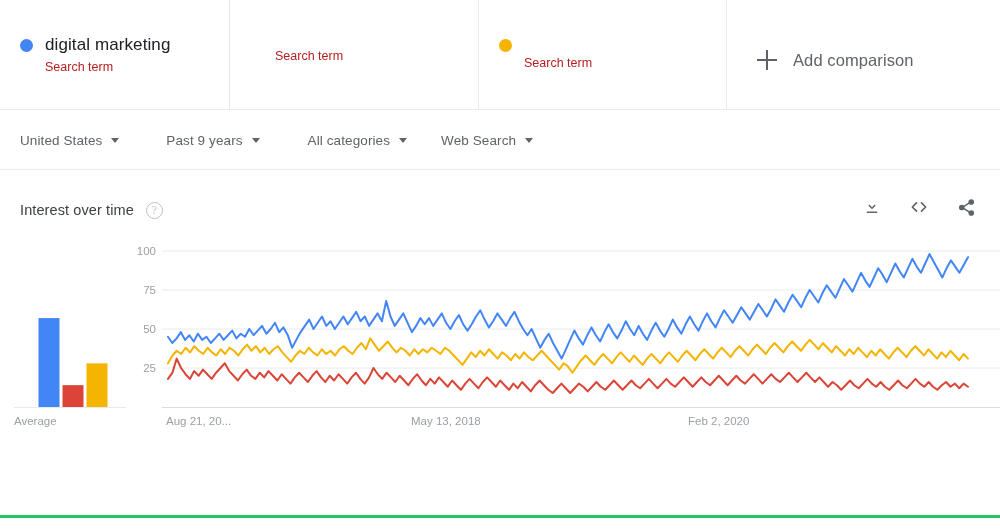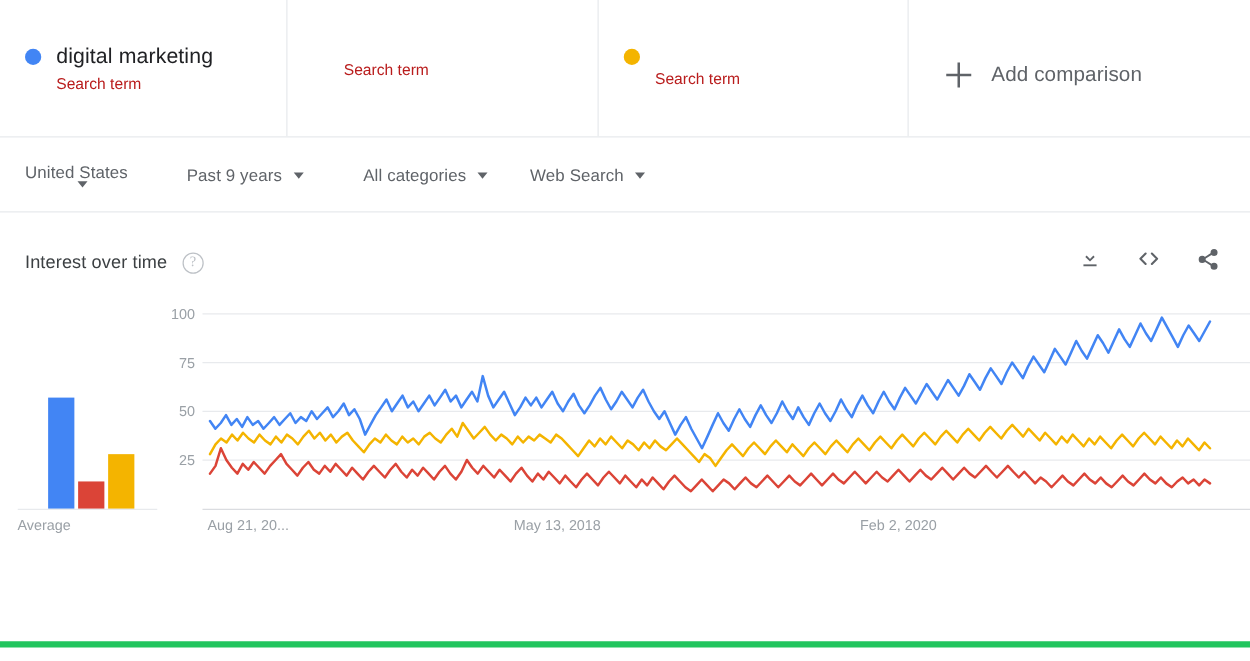--- a/index.html
+++ b/index.html
@@ -71,29 +71,29 @@
     font-size: 13.5px; color: #5f6368; letter-spacing: 0.1px;
     white-space: nowrap;
   }
   .filter-chip .caret {
     display: inline-block; margin-left: 9px;
     width: 0; height: 0;
     border-left: 4.5px solid transparent;
     border-right: 4.5px solid transparent;
     border-top: 5.5px solid #5f6368;
   }
-  .f0 { margin-left: 20px; flex-direction: column; }
+  .f0 { margin-left: 20px; }
   .f1 { margin-left: 47px; }
   .f2 { margin-left: 48px; }
   .f3 { margin-left: 34px; justify-content: center; }
 
   
   .iot-card {
     position: absolute; left: 0; top: 181px; width: 1000px; height: 337px;
-    background: #fff; border-bottom: 5px solid #22c55e;
+    background: #fff; border-bottom: 3px solid #22c55e;
   }
   .iot-head {
     position: absolute; left: 0; top: 0; width: 1000px; height: 58px;
     display: flex; align-items: center;
   }
   .iot-title {
     margin-left: 20px; font-size: 14.5px; color: #3c4043; letter-spacing: 0.1px;
   }
   .help-icon {
     margin-left: 12px; width: 17px; height: 17px; border-radius: 50%;

